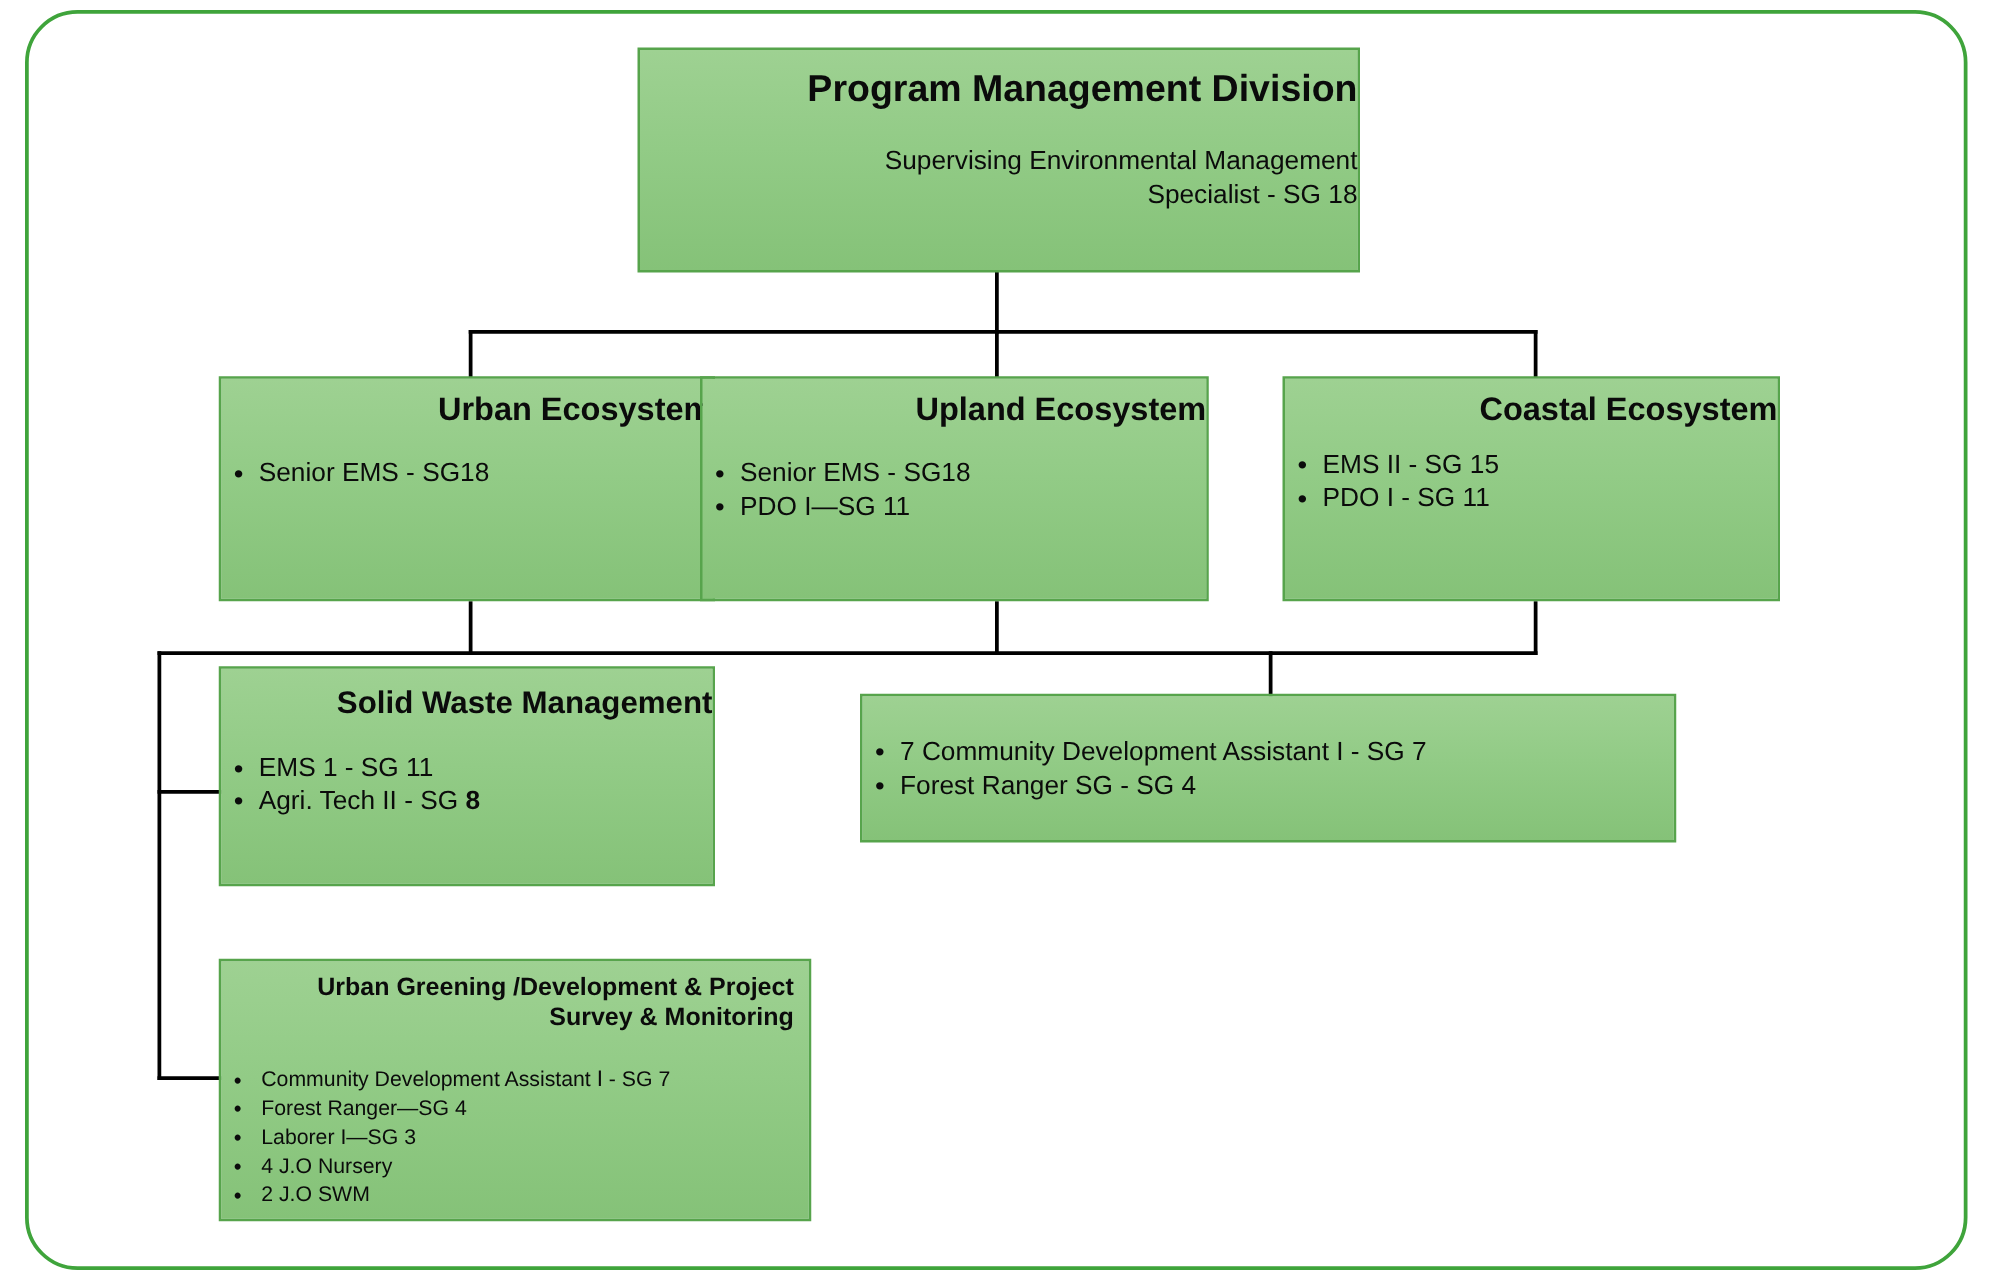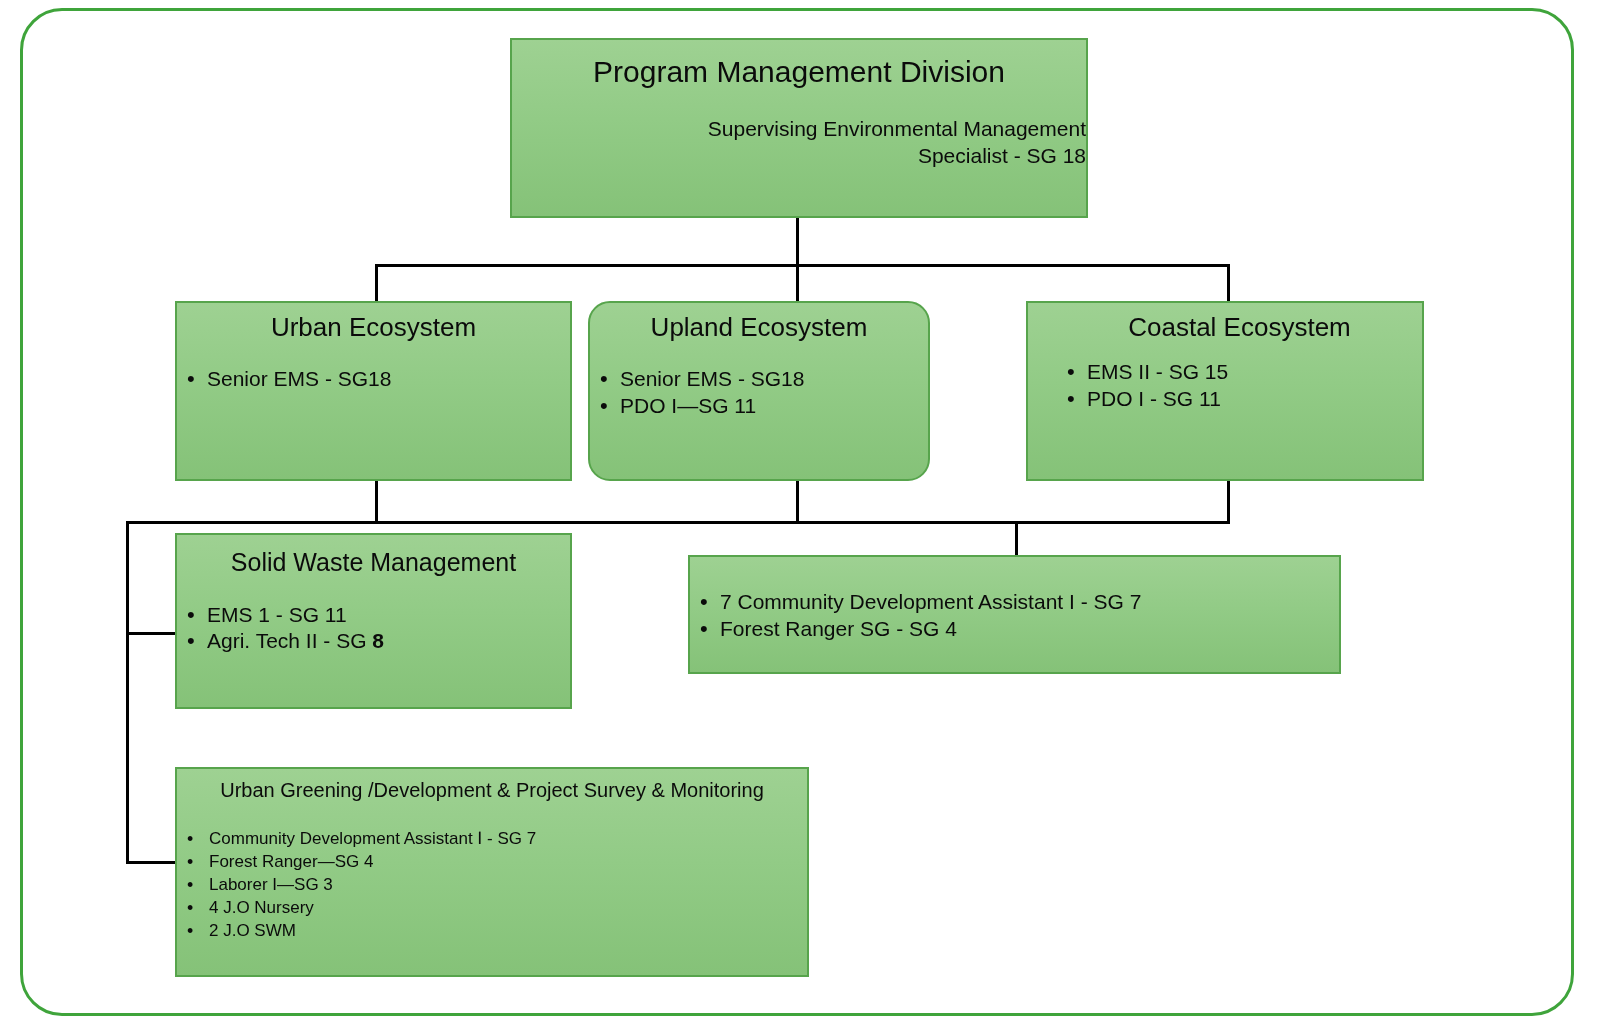--- a/index.html
+++ b/index.html
@@ -33,22 +33,22 @@
   }
   
   .node {
     position: absolute;
     box-sizing: border-box;
     border: 2px solid #57A44C;
     background: linear-gradient(180deg, #9ED192 0%, #92CB86 45%, #85C278 100%);
     color: #0b0b0b;
   }
   .node-title {
-    text-align: center;
-    font-weight: normal;
+    text-align: right;
+    font-weight: bold;
     line-height: 1.22;
   }
   .bullets {
     list-style: none;
     margin: 0;
     padding: 0;
   }
   .bullets li {
     position: relative;
     padding-left: 30px;
@@ -70,32 +70,32 @@
     text-align: right;
     font-size: 21px;
     line-height: 1.30;
     margin-top: 24px;
   }
 
   .eco { height: 180px; top: 301px; }
   .eco .node-title { font-size: 26px; margin-top: 9px; }
   .eco .bullets { font-size: 21px; margin-top: 22px; }
   #node-urban   { left: 175px;  width: 397px; }
-  #node-upland  { left: 588px;  width: 342px; border-radius: 22px; }
-  #node-coastal { left: 1026px; width: 398px; padding-left: 29px; }
+  #node-upland  { left: 560px;  width: 407px; }
+  #node-coastal { left: 1026px; width: 398px; }
   #node-coastal .bullets { margin-top: 15px; }
 
   #node-swm { left: 175px; top: 533px; width: 397px; height: 176px; }
   #node-swm .node-title { font-size: 25px; margin-top: 12px; }
   #node-swm .bullets { font-size: 21px; margin-top: 24px; }
 
   #node-cda { left: 688px; top: 555px; width: 653px; height: 119px; }
   #node-cda .bullets { font-size: 21px; margin-top: 32px; }
 
-  #node-greening { left: 175px; top: 767px; width: 634px; height: 210px; }
+  #node-greening { left: 175px; top: 767px; width: 474px; height: 210px; }
   #node-greening .node-title { font-size: 20px; margin-top: 9px; padding: 0 12px; }
   #node-greening .bullets { font-size: 17px; margin-top: 26px; }
   #node-greening .bullets li { padding-left: 32px; line-height: 1.35; }
 </style>
 </head>
 <body>
 
 <div id="canvas">
 
   <div id="outer-frame"></div>

